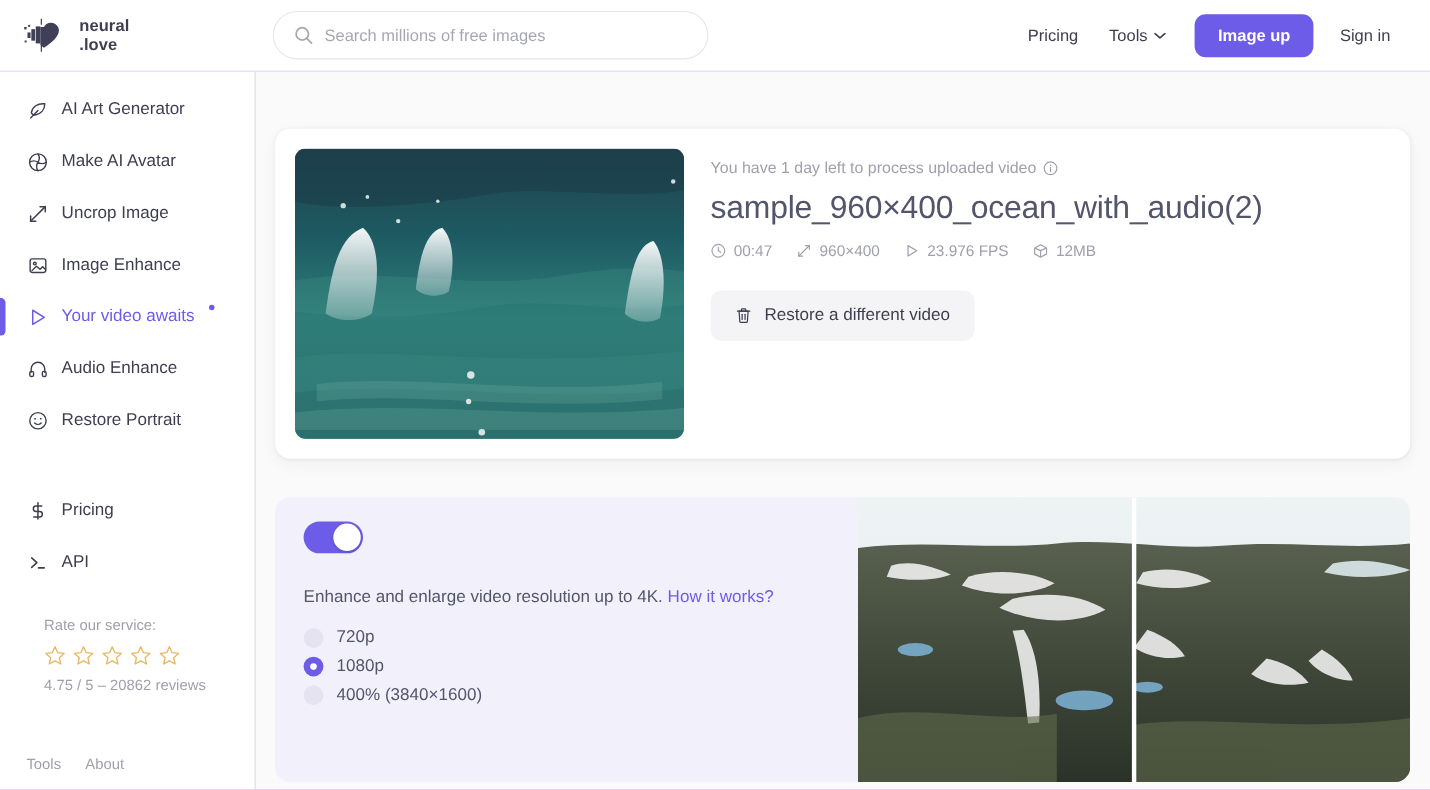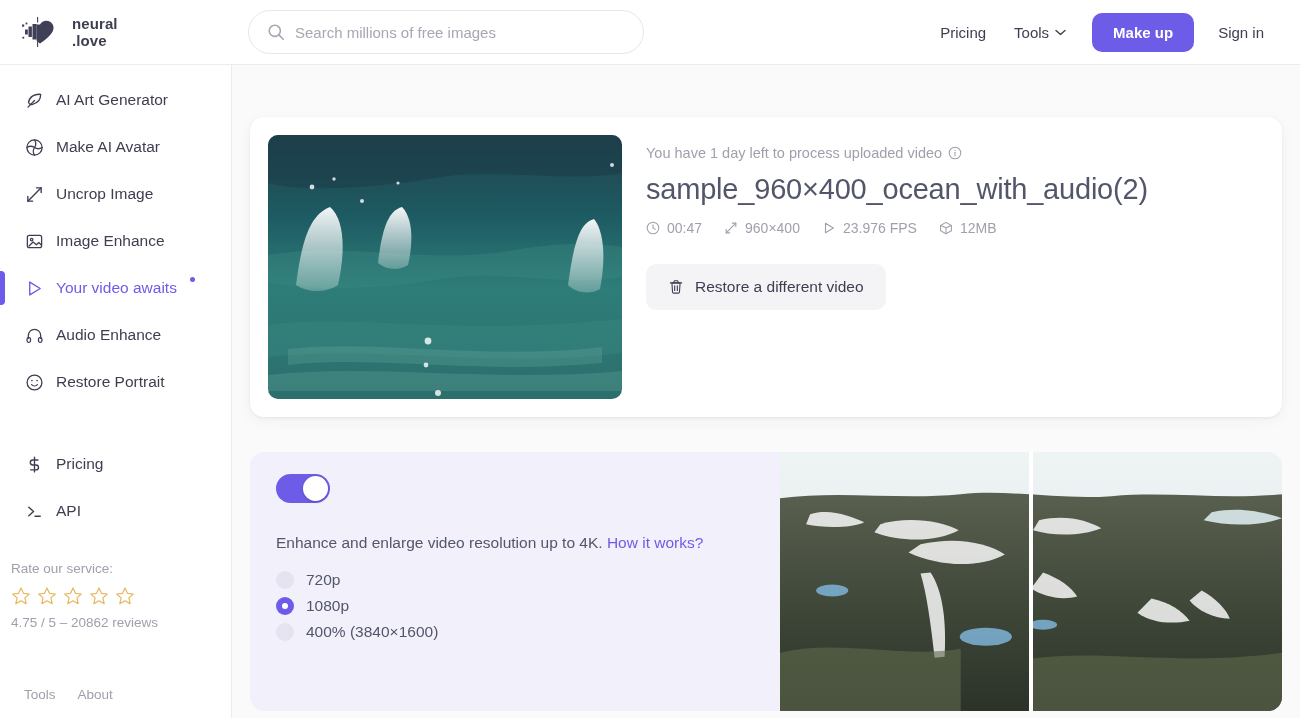--- a/index.html
+++ b/index.html
@@ -69,21 +69,21 @@
   .side-item.active { color: #6d5ce7; }
   .side-item.active::before {
     content: ""; position: absolute; left: 0; top: -2px;
     width: 5px; height: 34px; background: #6d5ce7; border-radius: 0 4px 4px 0;
   }
   .dot-badge {
     width: 5px; height: 5px; border-radius: 50%; background: #6d5ce7;
     align-self: flex-start; margin-top: 4px; margin-left: 1px;
   }
   .side-gap { height: 35px; }
-  .rate-block { padding: 18px 11px 0; }
+  .rate-block { padding: 18px 40px 0; }
   .rate-label { font-size: 13.5px; color: #a0a0ad; margin-bottom: 10px; }
   .stars { display: flex; gap: 6px; margin-bottom: 9px; }
   .rate-score { font-size: 13.5px; color: #a0a0ad; }
   .foot-links { margin-top: auto; padding: 0 24px 16px; display: flex; gap: 22px; }
   .foot-links span { font-size: 13.5px; color: #a0a0ad; cursor: pointer; }
 
   
   .main { flex: 1; min-width: 0; overflow: hidden; padding: 52px 18px 0 18px; background: #fafafa; }
 
   .card {
@@ -191,21 +191,21 @@
       </div>
       <div class="nav-link">
         <span>Tools</span>
         <span>
           <svg width="11" height="7" viewBox="0 0 11 7" fill="none" stroke="#3d3f50" stroke-width="1.4" stroke-linecap="round" stroke-linejoin="round">
               <polyline points="1,1.5 5.5,5.5 10,1.5"></polyline>
             </svg>
         </span>
       </div>
       <div class="btn-signup">
-        <span>Make up</span>
+        <span>Image up</span>
       </div>
       <div class="nav-link">
         <span>Sign in</span>
       </div>
     </div>
   </div>
 
   <div class="body">
 
     <div class="sidebar">

